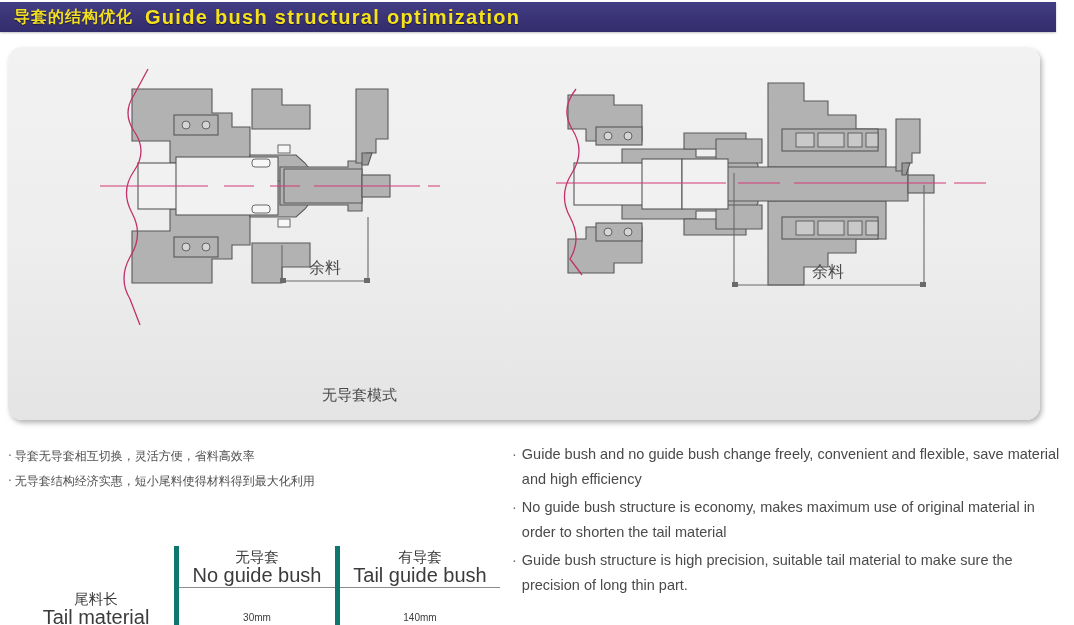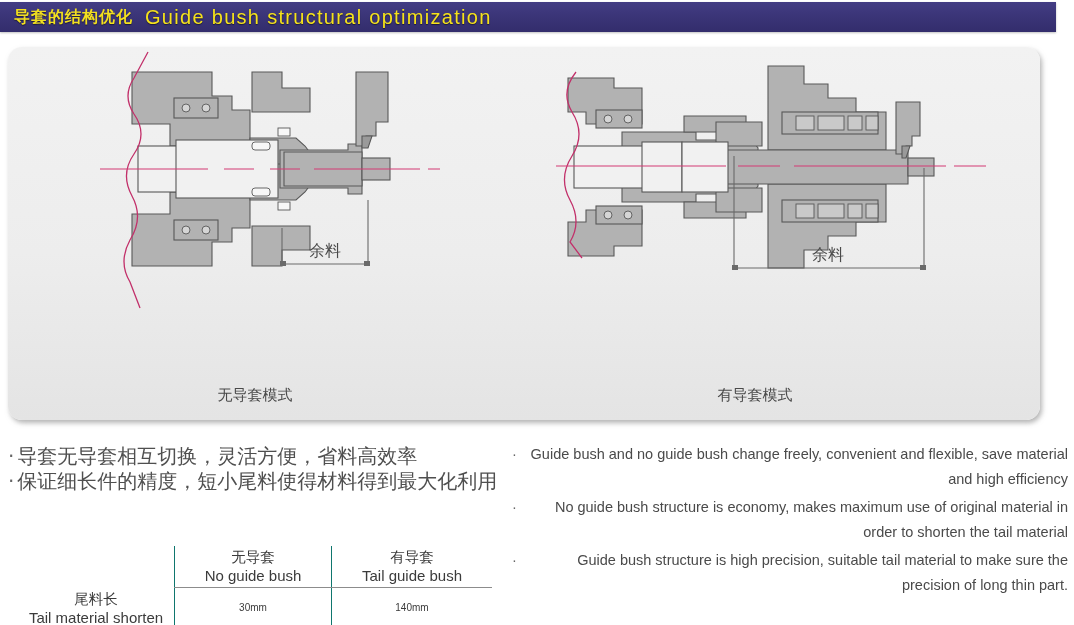--- a/index.html
+++ b/index.html
@@ -19,87 +19,87 @@
     display:flex;align-items:center;
     box-shadow:0 1px 2px rgba(0,0,0,.25);
   }
   .header-cn{
     color:#f2df20;font-size:16px;font-weight:bold;
     padding-left:14px;letter-spacing:1px;
     font-family:Liberation Sans, sans-serif;
     text-shadow:0 1px 1px rgba(0,0,0,.5);
   }
   .header-en{
-    color:#f5e21c;font-size:20px;font-weight:normal;
+    color:#f5e21c;font-size:20px;font-weight:bold;
     padding-left:12px;letter-spacing:1.3px;
     text-shadow:0 1px 1px rgba(0,0,0,.5);
   }
 
   
   .panel{
     position:absolute;left:8px;top:47px;width:1032px;height:373px;
     background:linear-gradient(180deg,#f2f2f2 0%,#ededed 55%,#e4e4e4 100%);
     border-radius:14px;
     box-shadow:2px 3px 5px rgba(120,120,120,.55);
   }
   .panel-inner{position:absolute;inset:0;overflow:hidden;border-radius:14px;}
 
-  .diagram{position:absolute;top:3px;text-decoration:underline;}
+  .diagram{position:absolute;top:20px;text-decoration:underline;}
   .diagram.left{left:92px;width:340px;height:290px;}
   .diagram.right{left:548px;width:430px;height:290px;}
 
   .caption{
     position:absolute;
     font-family:"DejaVu Sans",sans-serif;
     font-size:15px;color:#4a4a4a;text-align:center;
     width:260px;
   }
-  .caption.left{left:117px;top:339px;}
+  .caption.left{left:129px;top:339px;text-align:right;}
   .caption.right{left:617px;top:339px;}
 
   
   .bullets{position:absolute;}
   .bullets.cn{left:8px;top:444px;width:470px;}
   .bullets.en{left:512px;top:442px;width:556px;}
 
   .bullet-cn{
     font-family:"DejaVu Sans",sans-serif;
-    font-size:20px;color:#4f4f4f;
+    font-size:12px;color:#4f4f4f;
     line-height:25px;white-space:nowrap;
   }
   .bullet-cn .dot{margin-right:3px;color:#666;}
 
   .bullet-en{
     display:flex;
     font-size:14.5px;color:#4a4a4a;
     line-height:25px;margin-bottom:3px;
   }
   .bullet-en .dot{margin-right:5px;color:#666;flex:0 0 auto;}
-  .bullet-en .txt{flex:1 1 auto;text-align:right;}
+  .bullet-en .txt{flex:1 1 auto;}
 
   
   .cmp-table{
     position:absolute;left:18px;top:546px;
     border-collapse:collapse;
     font-size:14px;color:#3b3b3b;
   }
   .cmp-table td{
-    border-left:1px solid #0f766e;
+    border-left:5px solid #0f766e;
     border-bottom:1px solid #6e6e6e;
     text-align:center;
     vertical-align:middle;
     padding:2px 4px;
   }
   .cmp-table tr:first-child td{border-bottom:1px solid #8c8c8c;}
   .cmp-table td.c0{border-left:none;width:148px;}
   .cmp-table td.c1{width:148px;}
   .cmp-table td.c2{width:152px;}
   .cmp-table tr:first-child td.c0{border-bottom:none;}
   .cell-cn{font-family:"DejaVu Sans",sans-serif;font-size:14.5px;line-height:18px;}
-  .cell-en{font-size:15px;line-height:19px;}
+  .cell-en{font-size:20px;line-height:19px;}
   .cell-val{font-size:10px;line-height:34px;}
 </style>
 </head>
 <body>
 
 <div class="header-bar">
   <span class="header-cn">导套的结构优化</span>
   <span class="header-en">Guide bush structural optimization</span>
 </div>
 
@@ -253,30 +253,29 @@
         </g>
         <g fill="#6a6a6a">
           <rect x="176" y="215" width="6" height="5"></rect>
           <rect x="364" y="215" width="6" height="5"></rect>
         </g>
         <text x="272" y="210" font-family="DejaVu Sans, sans-serif" font-size="16" fill="#4a4a4a" text-anchor="middle">余料</text>
       </svg>
     </div>
 
     <div class="caption left">无导套模式</div>
-    <div class="caption right">有导套模式</div>
   </div>
 </div>
 
 <div class="bullets cn">
   <div class="bullet-cn">
     <span class="dot">·</span><span>导套无导套相互切换，灵活方便，省料高效率</span>
   </div>
   <div class="bullet-cn">
-    <span class="dot">·</span><span>保证细长件的精度，短小尾料使得材料得到最大化利用</span>
+    <span class="dot">·</span><span>无导套结构经济实惠，短小尾料使得材料得到最大化利用</span>
   </div>
 </div>
 
 <div class="bullets en">
   <div class="bullet-en">
     <span class="dot">·</span>
     <span class="txt">Guide bush and no guide bush change freely, convenient and flexible, save material and high efficiency</span>
   </div>
   <div class="bullet-en">
     <span class="dot">·</span>

